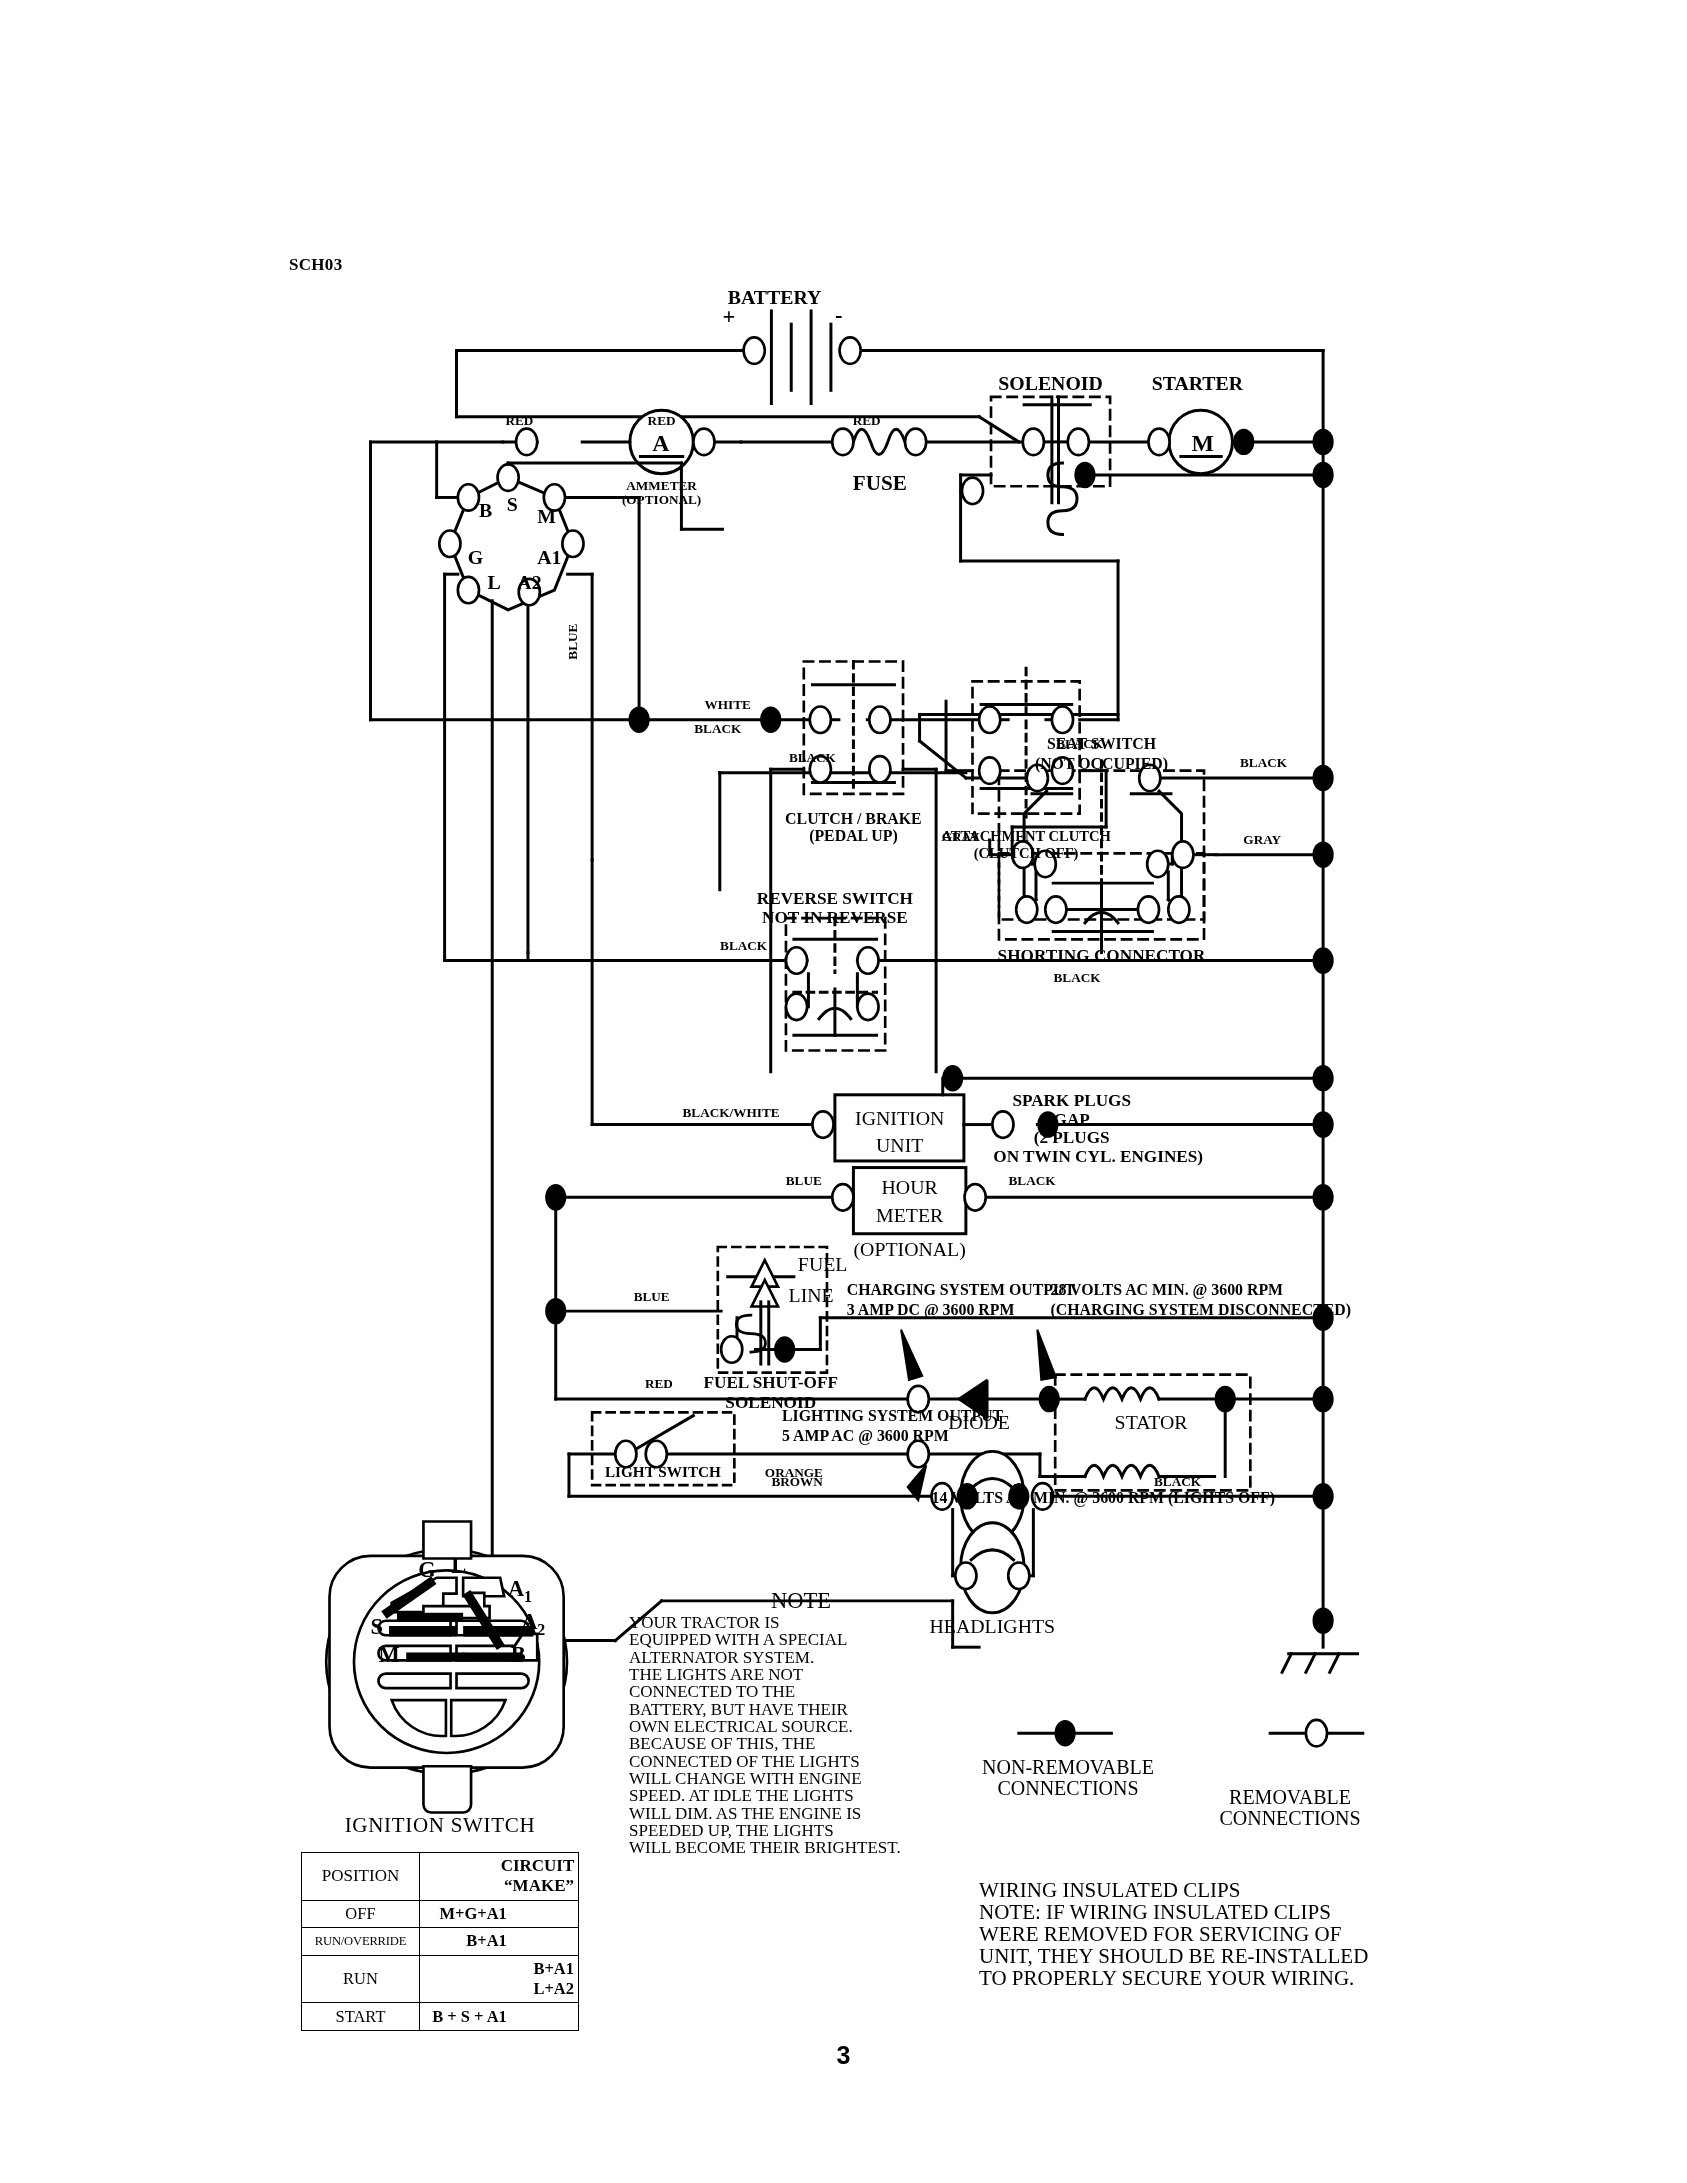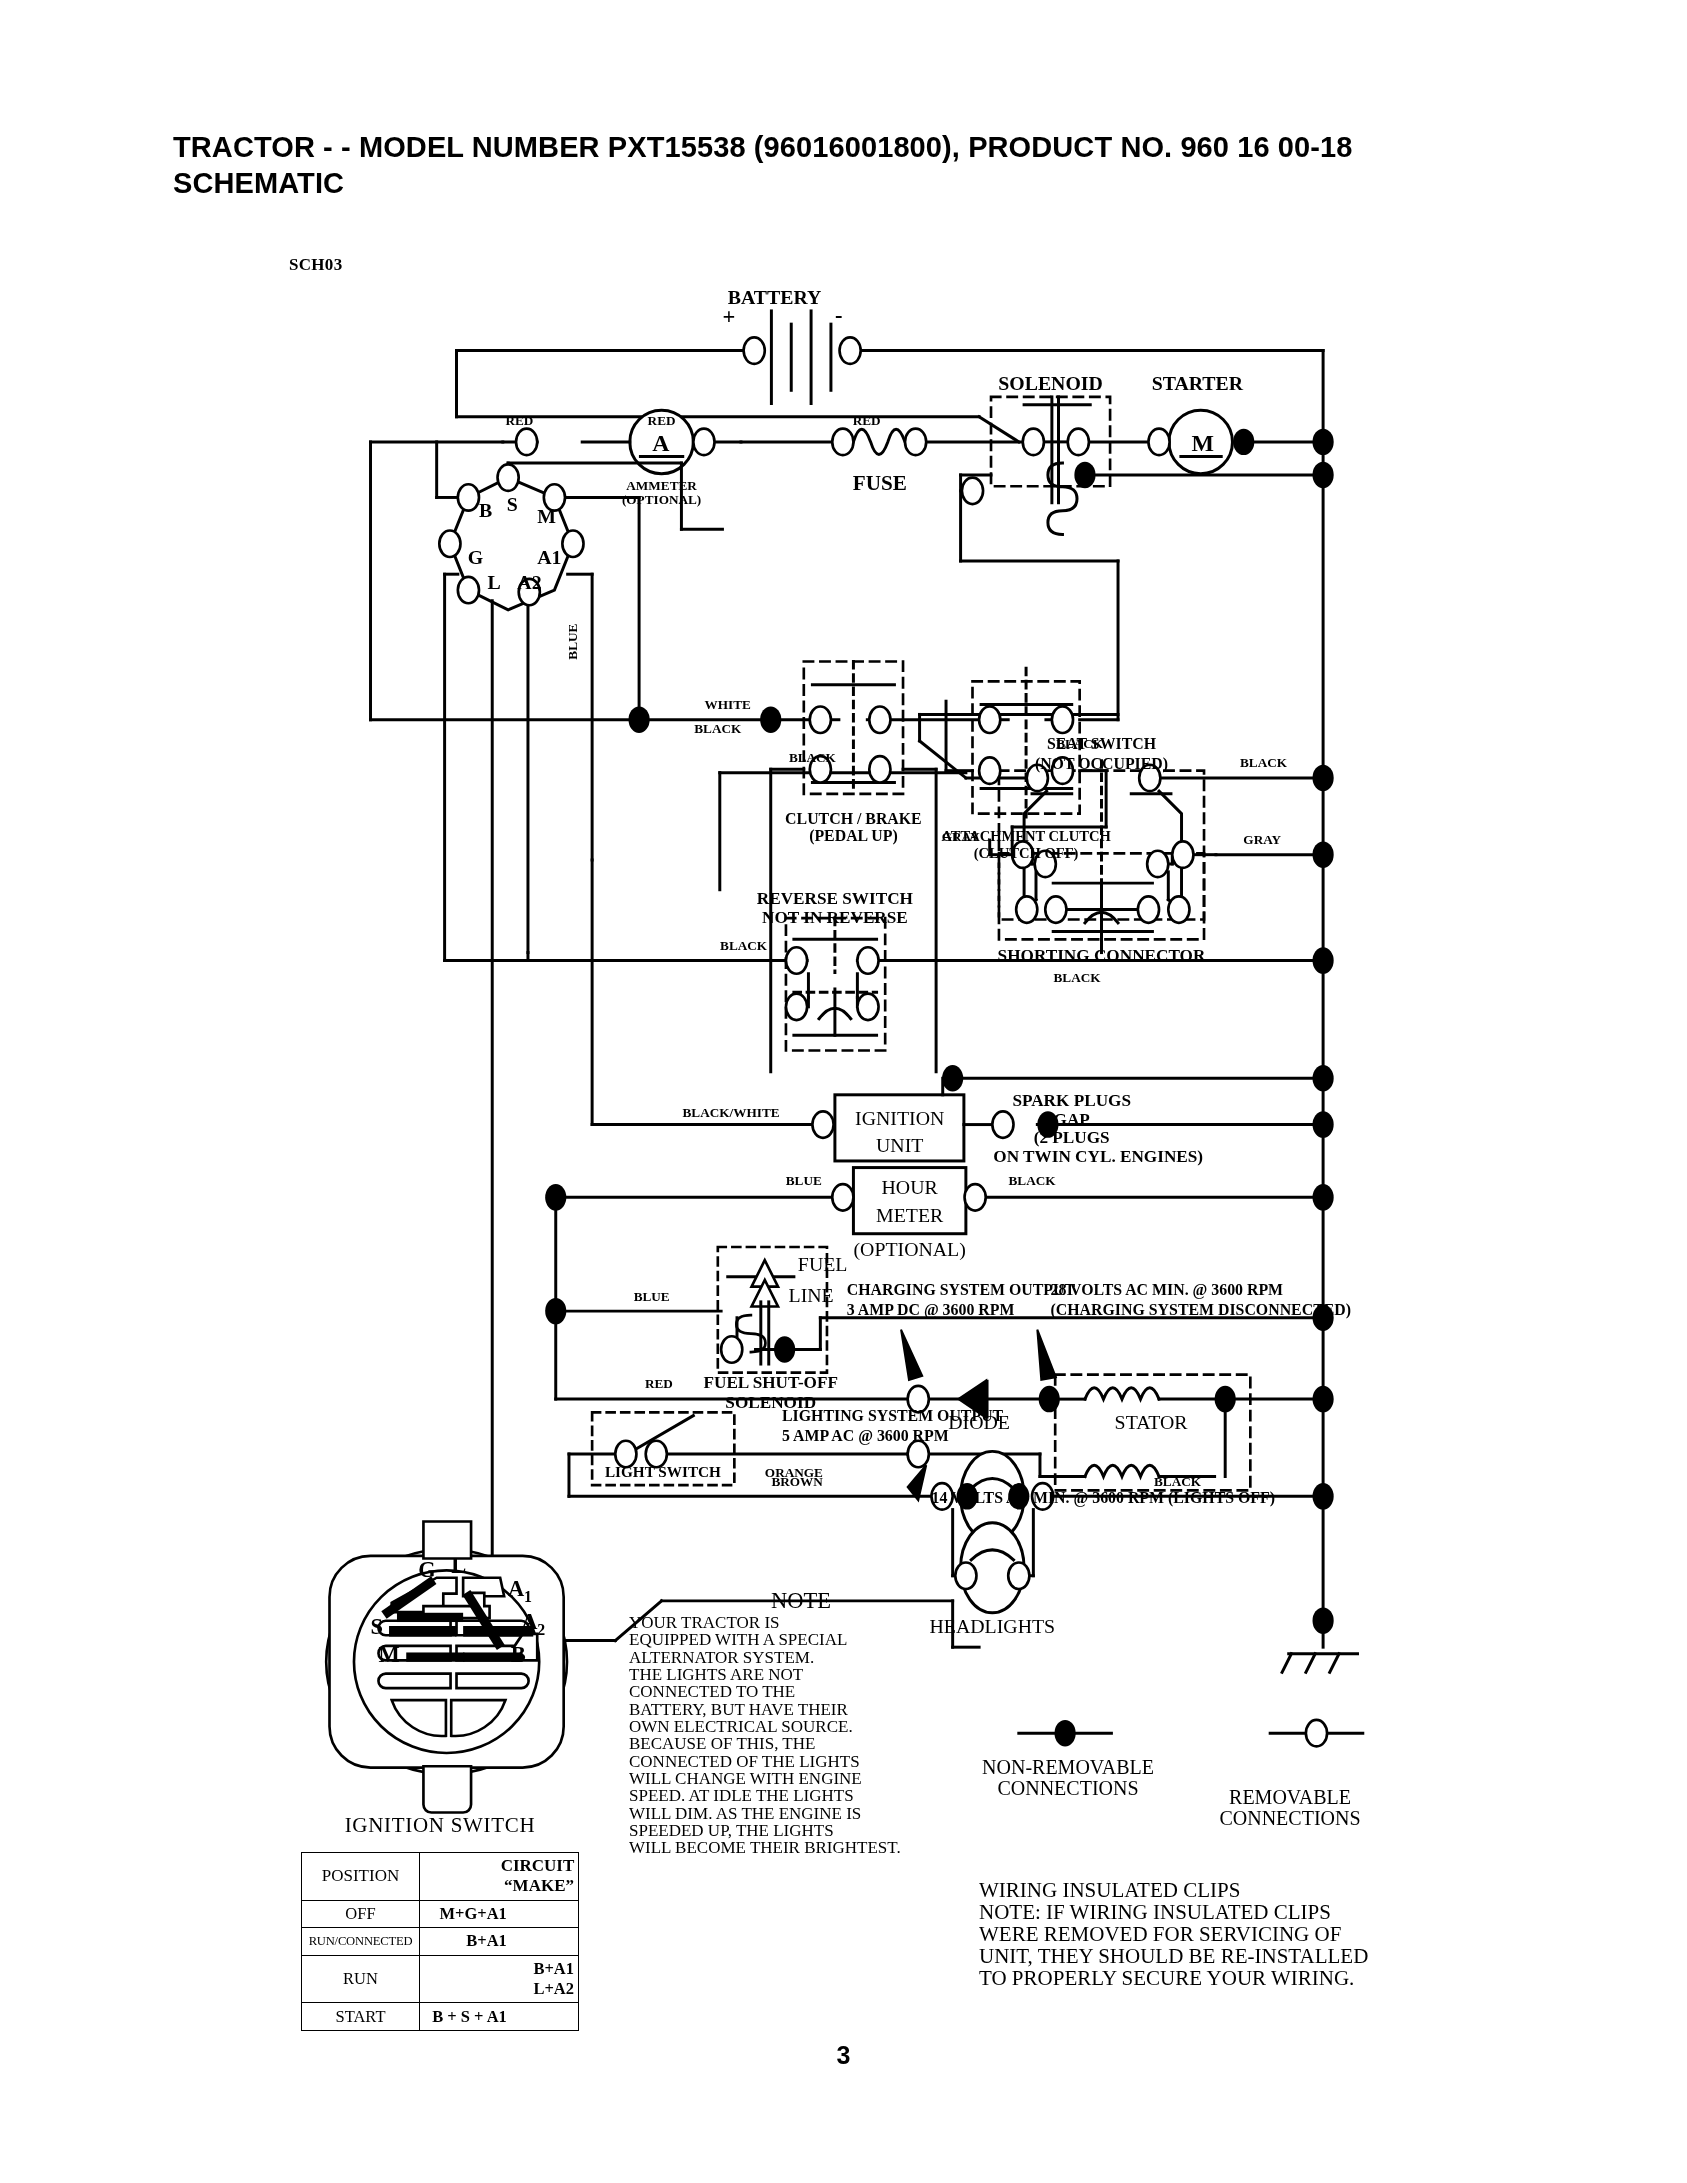--- a/index.html
+++ b/index.html
@@ -45,24 +45,20 @@
   .legend-cap{position:absolute;text-align:center;font-size:20px;line-height:1.05;
               font-family:"Liberation Serif",serif;}
   #legend-nonrem{left:959px;top:1757px;width:218px;}
   #legend-rem{left:1191px;top:1747px;width:198px;margin-top:40px;}
 </style>
 </head>
 <body>
 
 <div class="page">
 
-  <div id="title">
-    <span>TRACTOR - - MODEL NUMBER  PXT15538 (96016001800), PRODUCT NO. 960 16 00-18</span><br>
-    <span>SCHEMATIC</span>
-  </div>
   <div id="schid">SCH03</div>
   <div id="pageno">3</div>
 
   <svg id="canvas" viewBox="0 0 2550 3300">
     <defs>
       <g id="sym-open">
         <ellipse cx="0" cy="0" rx="16" ry="20" fill="#fff" stroke="#000" stroke-width="4"></ellipse>
       </g>
       <g id="sym-filled">
         <ellipse cx="0" cy="0" rx="16" ry="20" fill="#000"></ellipse>
@@ -589,21 +585,21 @@
         </td>
       </tr>
       <tr>
         <td class="c1">OFF</td>
         <td class="c2">
           <span>M+G+A1</span>
           <span class="second"></span>
         </td>
       </tr>
       <tr>
-        <td class="c1 lbl-small">RUN/CONNECTED</td>
+        <td class="c1 lbl-small">RUN/OVERRIDE</td>
         <td class="c2">
           <span>B+A1</span>
           <span class="second"></span>
         </td>
       </tr>
       <tr>
         <td class="c1">RUN</td>
         <td class="c2">
           <span>B+A1</span>
           <span class="second">L+A2</span>

